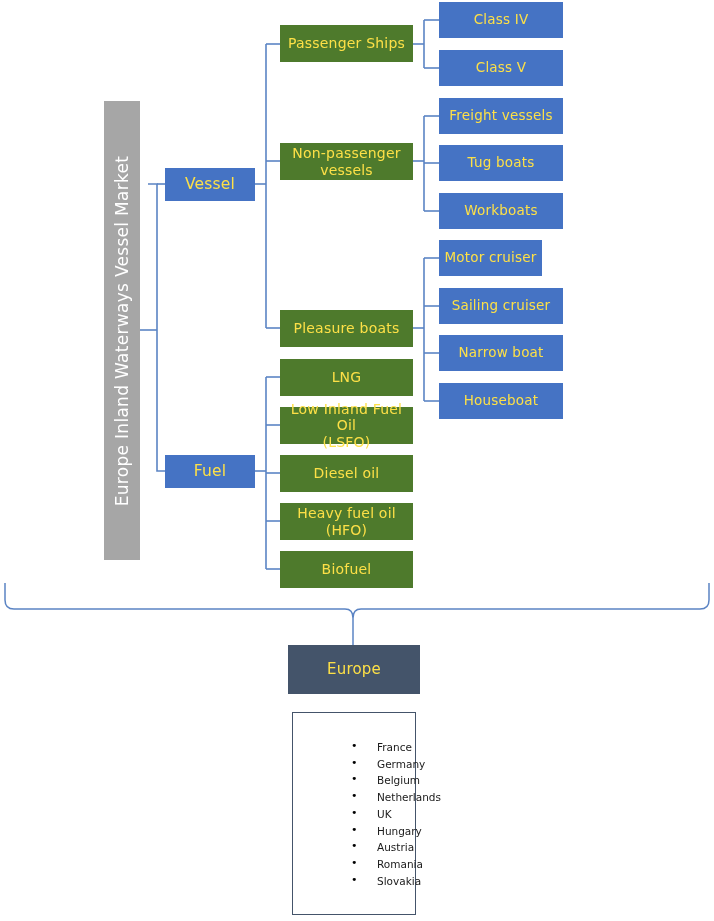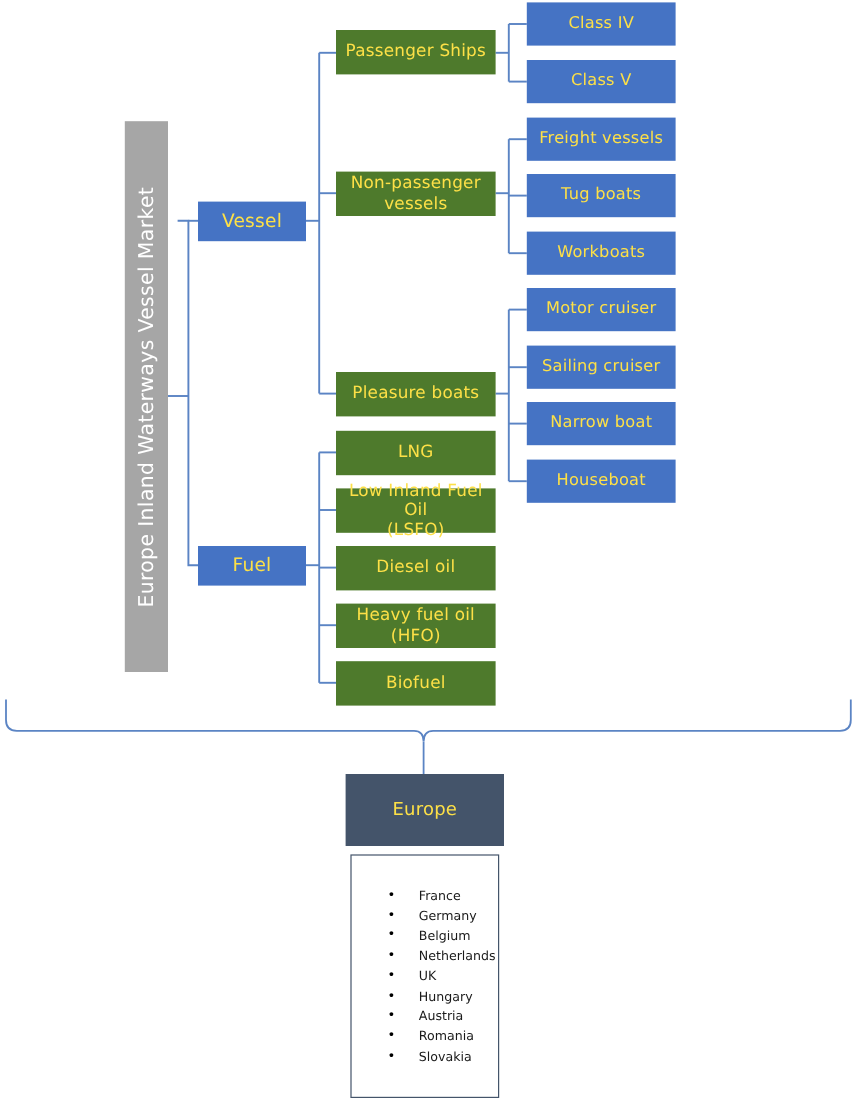--- a/index.html
+++ b/index.html
@@ -70,20 +70,21 @@
   }
   .country-card {
     position: absolute;
     left: 292px;
     top: 712px;
     width: 124px;
     height: 203px;
     box-sizing: border-box;
     border: 1px solid #44546a;
     background: #ffffff;
+    padding-left: 28px;
   }
   .country-list {
     margin: 0;
     padding: 26px 0 0 30px;
     list-style: none;
   }
   .country-list li {
     font-size: 10.5px;
     color: #1a1a1a;
     line-height: 16.7px;
@@ -193,21 +194,21 @@
   <div class="node leaf" style="left:439px; top:98px; width:124px; height:36px;">
     <span>Freight vessels</span>
   </div>
   <div class="node leaf" style="left:439px; top:145px; width:124px; height:36px;">
     <span>Tug boats</span>
   </div>
   <div class="node leaf" style="left:439px; top:193px; width:124px; height:36px;">
     <span>Workboats</span>
   </div>
 
-  <div class="node leaf" style="left:439px; top:240px; width:124px; height:36px;">
+  <div class="node leaf" style="left:439px; top:240px; width:103px; height:36px;">
     <span>Motor cruiser</span>
   </div>
   <div class="node leaf" style="left:439px; top:288px; width:124px; height:36px;">
     <span>Sailing  cruiser</span>
   </div>
   <div class="node leaf" style="left:439px; top:335px; width:124px; height:36px;">
     <span>Narrow  boat</span>
   </div>
   <div class="node leaf" style="left:439px; top:383px; width:124px; height:36px;">
     <span>Houseboat</span>
@@ -224,21 +225,21 @@
     <span>Diesel  oil</span>
   </div>
   <div class="node cat" style="left:280px; top:503px; width:133px; height:37px;">
     <span>Heavy fuel oil
 (HFO)</span>
   </div>
   <div class="node cat" style="left:280px; top:551px; width:133px; height:37px;align-items:center;">
     <span>Biofuel</span>
   </div>
 
-  <div class="node region" style="left:288px; top:645px; width:132px; height:60px;">
+  <div class="node region" style="left:288px; top:645px; width:132px; height:49px;">
     <span>Europe</span>
   </div>
 
   <div class="country-card">
     <ul class="country-list">
       <li>France</li>
       <li>Germany</li>
       <li>Belgium</li>
       <li>Netherlands</li>
       <li>UK</li>

